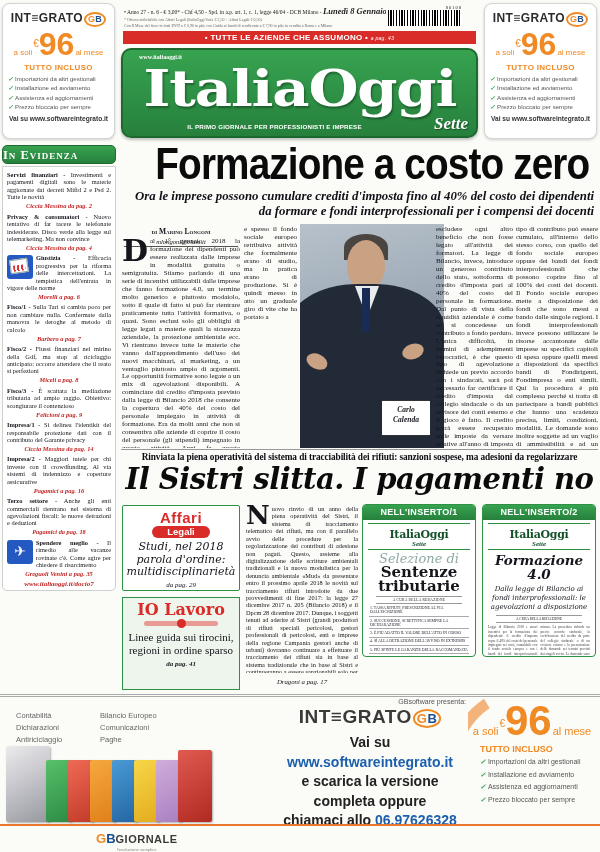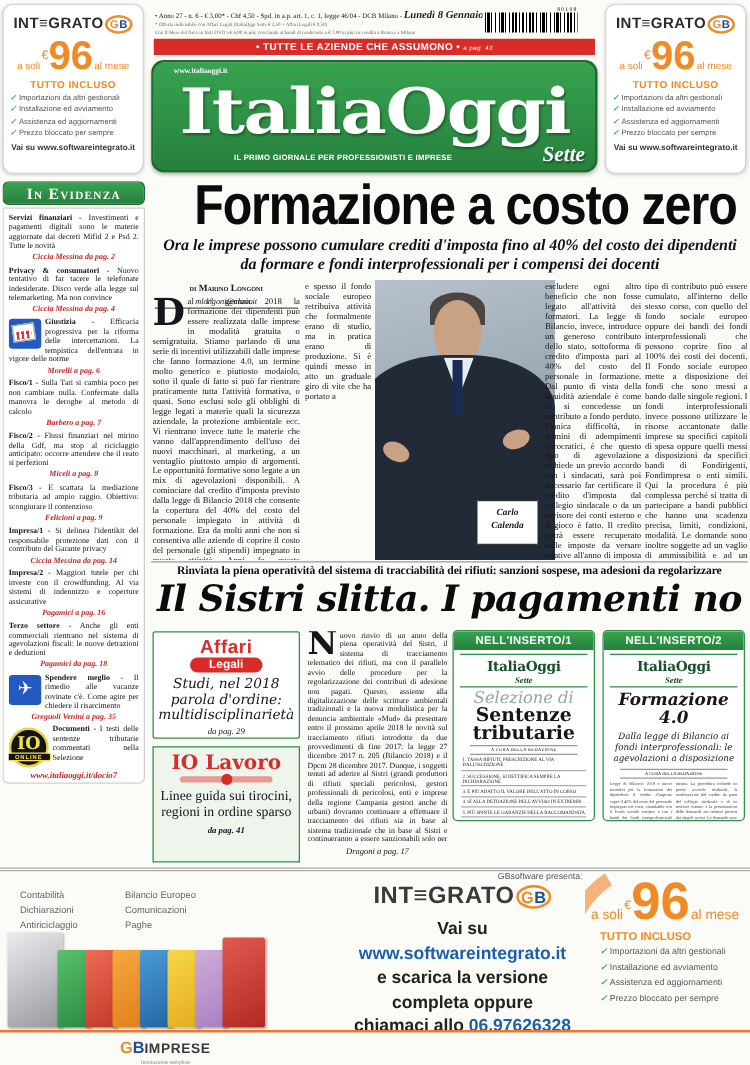--- a/index.html
+++ b/index.html
@@ -33,38 +33,38 @@
   .banner .bref{font-size:5px;font-weight:normal;font-style:italic}
 
   .masthead{left:121px;top:48px;width:357px;height:90px;background:linear-gradient(#37a350,#26803c);border:2px solid #1d6a31;border-radius:10px;color:#fff;text-align:center;box-shadow:0 2px 3px rgba(0,0,0,.25)}
   .mast-url{position:absolute;left:16px;top:4px;font-size:6px;font-weight:bold}
   .mast-title{display:inline-block;font-family:"DejaVu Serif",serif;font-size:50px;font-weight:bold;letter-spacing:-1px;line-height:78px;transform:scaleX(1.15);transform-origin:center;text-shadow:1px 2px 2px rgba(0,0,0,.35)}
   .mast-tag{position:absolute;left:30px;right:80px;bottom:6px;font-size:6.2px;font-weight:bold;font-family:"Liberation Sans",sans-serif;letter-spacing:.2px;white-space:nowrap}
   .mast-ed{position:absolute;right:8px;bottom:2px;font-size:17px;font-weight:bold;font-style:italic;text-shadow:1px 1px 1px rgba(0,0,0,.4)}
 
   
   .sidebar{left:2px;top:145px;width:114px;height:546px;overflow:hidden}
-  .sb-head{background:linear-gradient(#37a350,#26803c);border:1px solid #1d6a31;border-radius:5px;color:#fff;text-align:center;font-weight:bold;font-variant:small-caps;font-size:12.5px;height:19px;line-height:18px;letter-spacing:1px}
+  .sb-head{background:linear-gradient(#37a350,#26803c);border:1px solid #1d6a31;border-radius:5px;color:#fff;font-weight:bold;font-variant:small-caps;font-size:12.5px;height:19px;line-height:18px;letter-spacing:1px}
   .sb-body{background:#fff;border:1px solid #cfcfcf;border-radius:0 0 5px 5px;padding:4px 4px 2px;margin-top:2px}
   .sb-item{overflow:hidden;margin-bottom:1px}
   .sb-item p{font-size:6.4px;line-height:1.16;text-align:justify}
   .sb-ref{color:#c22626;font-weight:bold;font-style:italic;font-size:6.4px;text-align:center;margin:1.5px 0 2.5px}
   .sb-link{color:#c22626;font-weight:bold;font-style:italic;font-size:7px;text-align:center;margin-top:1px}
   .cal-icon{float:left;width:26px;height:24px;background:#2459c1;border-radius:3px;margin:1px 3px 1px 0;position:relative}
   .cal-page{position:absolute;left:3px;top:4px;width:18px;height:14px;background:#fff;border:1px solid #9aa;transform:rotate(-8deg)}
   .cal-grid{position:absolute;left:2px;top:5px;right:2px;height:6px;background:repeating-linear-gradient(90deg,#d33 0 2px,transparent 2px 4px)}
   .plane-icon{float:left;width:26px;height:24px;background:#2459c1;border-radius:3px;color:#fff;text-align:center;line-height:24px;font-size:14px;margin:1px 3px 1px 0}
   .io-badge{float:left;width:32px;height:32px;background:#141414;border:2px solid #e8d44d;border-radius:50%;color:#f5e04a;text-align:center;font-weight:bold;margin:2px 3px 1px 0;position:relative}
   .io-io{display:block;font-size:14px;line-height:23px;font-family:"DejaVu Serif",serif}
   .io-online{position:absolute;left:-4px;right:-4px;bottom:3px;background:#141414;color:#f5e04a;font-size:4.6px;letter-spacing:.8px;border:1px solid #f5e04a;border-radius:2px;line-height:5.5px;font-family:"Liberation Sans",sans-serif}
 
   
   .headline{left:120px;top:141px;width:478px;text-align:center;white-space:nowrap;color:#0b0b0b}
   .headline span{display:inline-block;font-family:"Liberation Sans",sans-serif;font-weight:bold;font-size:45px;line-height:45px;letter-spacing:-1px;transform:scaleX(.86);transform-origin:center}
-  .deck{left:126px;top:189px;width:468px;text-align:center;font-style:italic;font-weight:bold;font-size:12.8px;line-height:1.18;color:#101018}
+  .deck{left:126px;top:189px;width:468px;text-align:right;font-style:italic;font-weight:bold;font-size:12.8px;line-height:1.18;color:#101018}
   .byline{left:124px;top:220px;width:114px;text-align:center;border-bottom:1px solid #555;padding-bottom:1px}
   .by-name{font-variant:small-caps;font-weight:bold;font-size:7.5px}
   .by-mail{display:block;font-style:italic;font-size:6.6px}
   .col{font-size:7px;line-height:1.14;text-align:justify;overflow:hidden;position:absolute}
   .col1{left:122px;top:238px;width:118px;height:210px}
   .col2{left:244px;top:226px;width:53px;height:222px}
   .col4{left:436px;top:226px;width:77px;height:222px}
   .col5{left:516px;top:226px;width:82px;height:222px}
   .dropcap{float:left;font-family:"DejaVu Serif",serif;font-size:30px;line-height:25px;font-weight:bold;padding-right:2px}
 
@@ -248,27 +248,20 @@
       </div>
       <div class="sb-item">
         <p><b>Terzo settore -</b> <span>Anche gli enti commerciali rientrano nel sistema di agevolazioni fiscali: le nuove detrazioni e deduzioni</span></p>
         <div class="sb-ref">Pagamici da pag. 18</div>
       </div>
       <div class="sb-item">
         <span class="plane-icon">✈</span>
         <p><b>Spendere meglio -</b> <span>Il rimedio alle vacanze rovinate c'è. Come agire per chiedere il risarcimento</span></p>
         <div class="sb-ref">Greguoli Venini a pag. 35</div>
       </div>
-      <div class="sb-item">
-        <span class="io-badge">
-          <span class="io-io">IO</span>
-          <span class="io-online">ONLINE</span>
-        </span>
-        <p><b>Documenti -</b> <span>I testi delle sentenze tributarie commentati nella Selezione</span></p>
-      </div>
       <div class="sb-link">www.italiaoggi.it/docio7</div>
     </div>
   </div>
 
   <div class="headline abs"><span>Formazione a costo zero</span></div>
   <div class="deck abs">Ora le imprese possono cumulare crediti d'imposta fino al 40% del costo dei dipendenti da formare e fondi interprofessionali per i compensi dei docenti</div>
   <div class="byline abs">
     <span class="by-name">di Marino Longoni</span>
     <span class="by-mail">mlongoni@class.it</span>
   </div>
@@ -395,17 +388,17 @@
     <ul class="ad-feats">
       <li><span class="check">✓</span><span>Importazioni da altri gestionali</span></li>
       <li><span class="check">✓</span><span>Installazione ed avviamento</span></li>
       <li><span class="check">✓</span><span>Assistenza ed aggiornamenti</span></li>
       <li><span class="check">✓</span><span>Prezzo bloccato per sempre</span></li>
     </ul>
   </div>
 
   <div class="footer-rule abs"></div>
   <div class="flogo abs">
-    <div><span class="fg">G</span><span class="fg" style="color:#1b4f93">B</span><span class="fsw">IMPRESE</span></div>
+    <div><span class="fg">G</span><span class="fg" style="color:#1b4f93">B</span><span class="fsw">GIORNALE</span></div>
     <div class="ftag">l'evoluzione semplice</div>
   </div>
 
 </div>
 
 </body></html>

